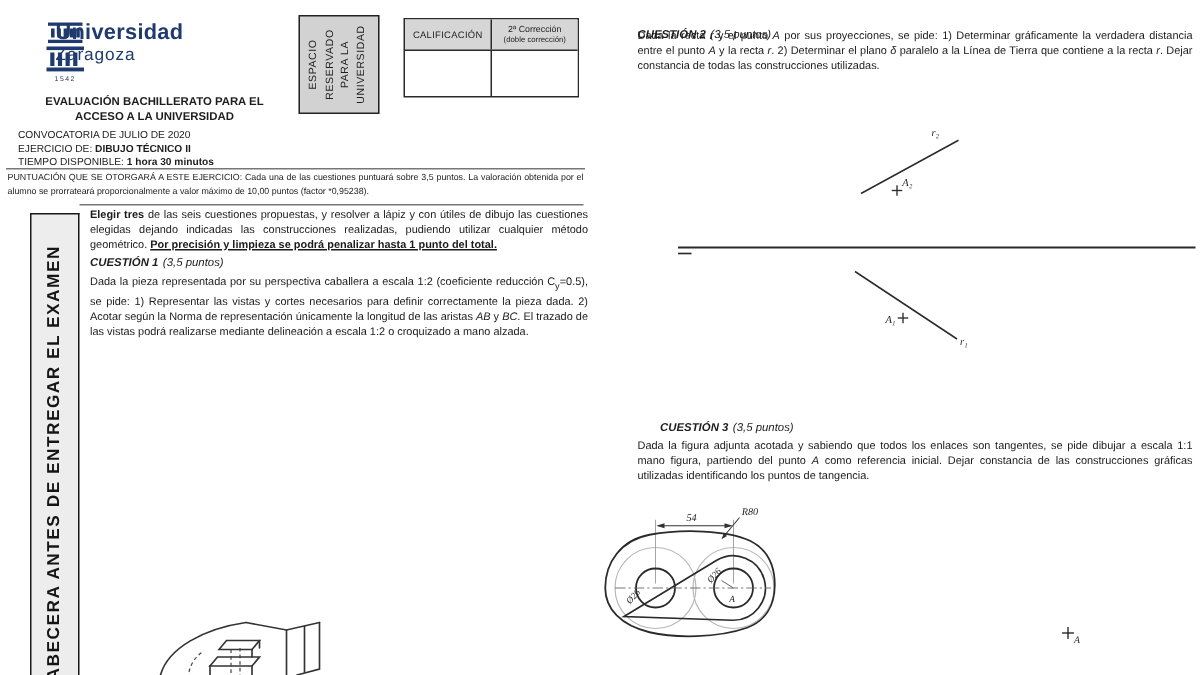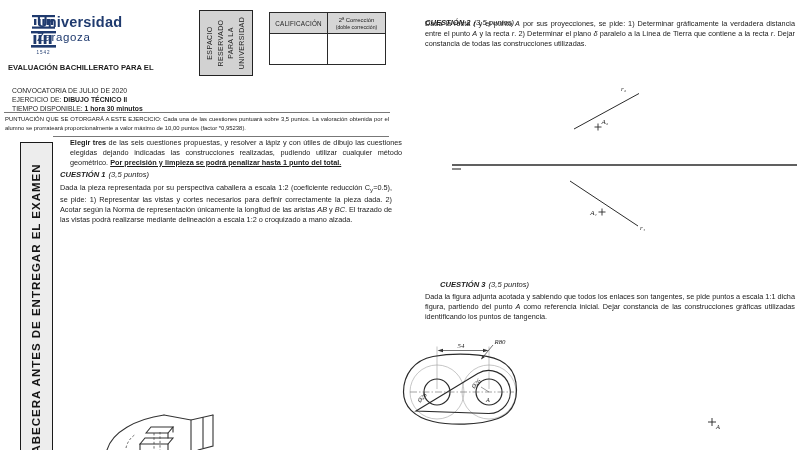--- a/index.html
+++ b/index.html
@@ -8,21 +8,21 @@
   .page { position:relative; width:800px; height:450px; background:#fff; overflow:hidden; }
   .abs { position:absolute; }
 
   
   .logo { left:30px; top:14px; display:flex; align-items:flex-start; }
   .logo-text { margin-left:7px; color:#1f3a6e; }
   .logo-u { font-size:14.5px; font-weight:bold; letter-spacing:0.2px; }
   .logo-z { font-size:11.5px; letter-spacing:0.6px; margin-top:1px; }
 
   
-  .exam-title { left:8px; top:63px; width:190px; text-align:left; font-weight:bold;
+  .exam-title { left:8px; top:63px; width:190px; text-align:center; font-weight:bold;
                 font-size:7.6px; line-height:9.6px; }
   .meta { left:12px; top:87px; font-size:6.8px; line-height:8.8px; }
 
   .hr1 { left:4px; top:112px; width:386px; height:1px; background:#777; }
   .hr2 { left:53px; top:136px; width:336px; height:1px; background:#777; }
 
   .scoring { left:5px; top:115px; width:384px; font-size:5.9px; line-height:9.4px;
              text-align:justify; color:#222; }
 
   
@@ -47,21 +47,21 @@
 
   
   .sidebar { left:20px; top:142px; width:33px; height:309px; background:#ededed;
              border:1.6px solid #1a1a1a; border-bottom:none; overflow:hidden; }
   .sidebar-text { position:absolute; left:9px; top:341px; transform:rotate(-90deg);
                   transform-origin:0 0; white-space:nowrap; font-weight:bold;
                   font-size:11.5px; letter-spacing:1px; color:#151515; }
 
   
   .para { text-align:justify; font-size:7.3px; line-height:9.8px; color:#1b1b1b; }
-  .instructions { left:60px; top:138px; width:332px;margin-left:10px; }
+  .instructions { left:60px; top:138px; width:332px; }
   .q1body { left:60px; top:183px; width:332px; }
   .q2body { left:425px; top:19px; width:370px; }
   .q3body { left:425px; top:292px; width:370px; }
   .qhead { font-size:7.6px; }
   .qhead b { font-weight:bold;font-style:italic; }
   .qhead i { font-weight:normal; margin-left:3px; }
   .q1head { left:60px; top:170px; }
   .q2head { left:425px; top:18px; }
   .q3head { left:440px; top:280px; }
   .uline { text-decoration:underline; font-weight:bold; }
@@ -94,20 +94,21 @@
       <text x="13.5" y="40" text-anchor="middle" font-size="4.6" letter-spacing="1" fill="#1f3a6e">1542</text>
     </svg>
     <div class="logo-text">
       <div class="logo-u">Universidad</div>
       <div class="logo-z">Zaragoza</div>
     </div>
   </div>
 
   <div class="abs exam-title">
     <div>EVALUACIÓN BACHILLERATO PARA EL</div>
+    <div>ACCESO A LA UNIVERSIDAD</div>
   </div>
 
   <div class="abs meta">
     <div>CONVOCATORIA DE JULIO DE 2020</div>
     <div><span>EJERCICIO DE: </span><b>DIBUJO TÉCNICO II</b></div>
     <div><span>TIEMPO DISPONIBLE: </span><b>1 hora 30 minutos</b></div>
   </div>
 
   <div class="abs hr1"></div>
   <div class="abs scoring">PUNTUACIÓN QUE SE OTORGARÁ A ESTE EJERCICIO: Cada una de las cuestiones puntuará sobre 3,5 puntos. La valoración obtenida por el alumno se prorrateará proporcionalmente a valor máximo de 10,00 puntos (factor *0,95238).</div>
@@ -187,21 +188,21 @@
     <g stroke="#2b2b2b" stroke-width="0.9">
       <line x1="598.5" y1="212" x2="605.5" y2="212"></line>
         <line x1="602" y1="208.5" x2="602" y2="215.5"></line>
     </g>
 
     <line x1="570" y1="181" x2="638" y2="226" stroke="#2b2b2b" stroke-width="1"></line>
     <text x="640" y="230" font-size="7" class="slbl">r₁</text>
   </svg>
 
   <div class="abs qhead q3head"><b>CUESTIÓN 3</b><i>(3,5 puntos)</i></div>
-  <div class="abs para q3body"><span>Dada la figura adjunta acotada y sabiendo que todos los enlaces son tangentes, se pide puntos a escala 1:1 dicha figura, partiendo del punto </span><i>A</i><span> como referencia inicial. Dejar constancia de las construcciones gráficas utilizadas identificando los puntos de tangencia.</span></div>
+  <div class="abs para q3body"><span>Dada la figura adjunta acotada y sabiendo que todos los enlaces son tangentes, se pide dibujar a escala 1:1 mano figura, partiendo del punto </span><i>A</i><span> como referencia inicial. Dejar constancia de las construcciones gráficas utilizadas identificando los puntos de tangencia.</span></div>
 
   <svg style="left:395px; top:336px;" width="345" height="112" viewBox="395 336 345 112">
 
     <circle cx="437" cy="392" r="27" fill="none" stroke="#b8b8b8" stroke-width="0.8"></circle>
     <circle cx="489" cy="392" r="27" fill="none" stroke="#b8b8b8" stroke-width="0.8"></circle>
 
     <line x1="437" y1="389" x2="437" y2="346.5" stroke="#9a9a9a" stroke-width="0.6"></line>
     <line x1="489" y1="389" x2="489" y2="346.5" stroke="#9a9a9a" stroke-width="0.6"></line>
 
     <line x1="439" y1="350.5" x2="487" y2="350.5" stroke="#333" stroke-width="0.7"></line>

